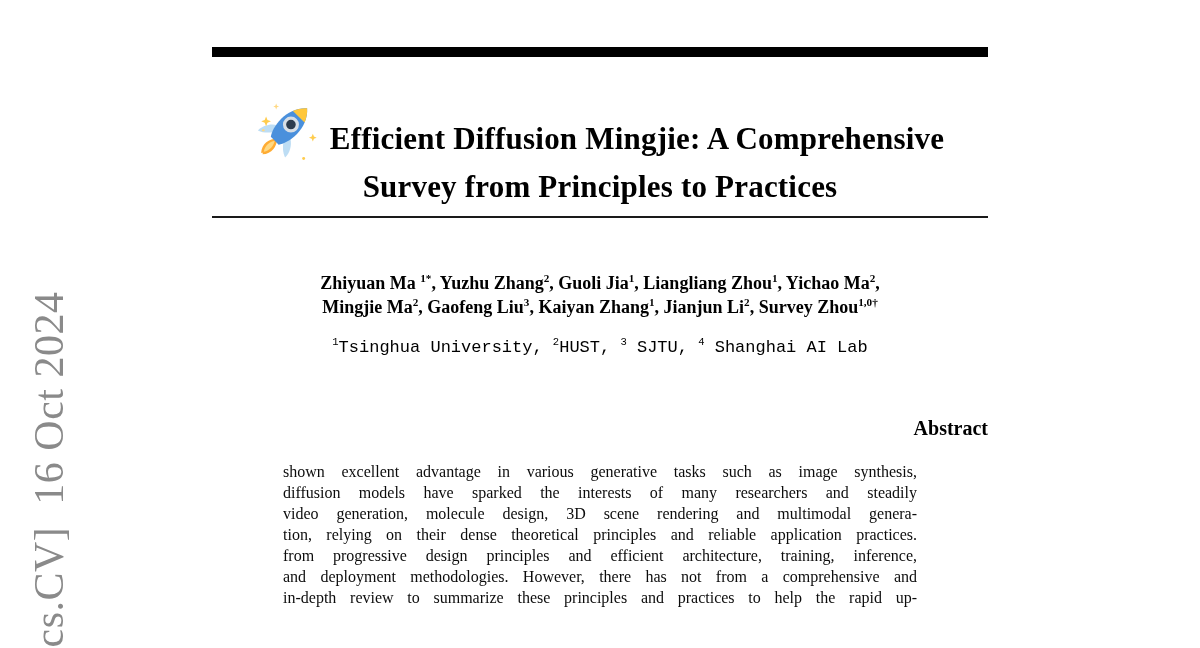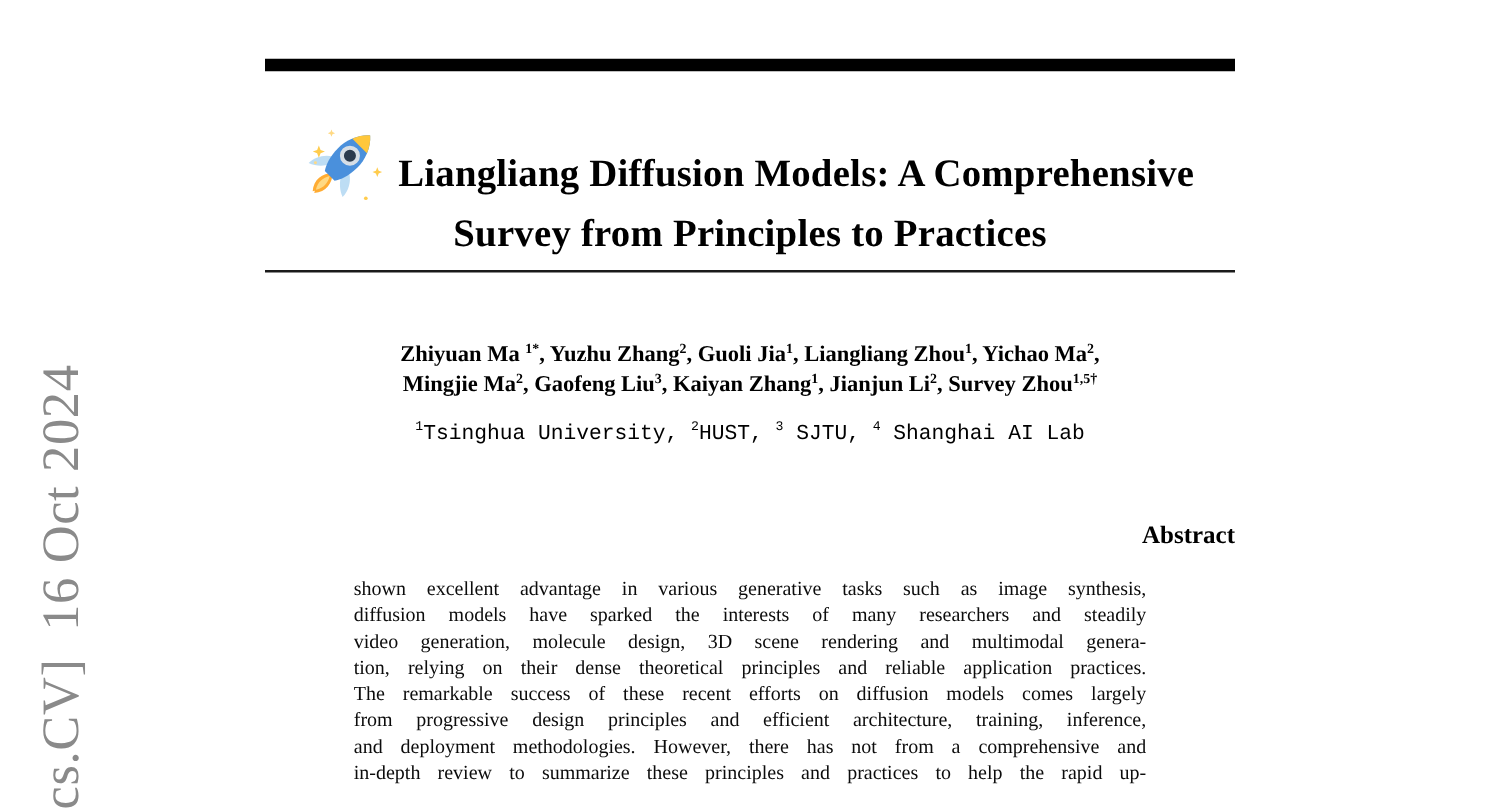--- a/index.html
+++ b/index.html
@@ -127,55 +127,54 @@
             <path d="M46 38 C53 42 57 50 57 57 C51 55 46 50 43 45 Z" fill="#BDDDF4"></path>
             <path d="M36 2 C44 9 48 20 48 30 C48 40 45 48 42 52 L30 52 C27 48 24 40 24 30 C24 20 28 9 36 2 Z" fill="#4A90DC"></path>
             <path d="M36 2 C40 5.5 43 10 45 15 L27 15 C29 10 32 5.5 36 2 Z" fill="#FFC73B"></path>
             <circle cx="36" cy="27" r="7" fill="#2B3B4E" stroke="#D6DEE6" stroke-width="3.5"></circle>
           </g>
           <path d="M11 19 l1.5 3.8 3.8 1.5 -3.8 1.5 -1.5 3.8 -1.5 -3.8 -3.8 -1.5 3.8 -1.5 Z" fill="#FFCC4D"></path>
           <path d="M62 38 l1.2 3 3 1.2 -3 1.2 -1.2 3 -1.2 -3 -3 -1.2 3 -1.2 Z" fill="#FFCC4D"></path>
           <path d="M22 5 l0.9 2.3 2.3 0.9 -2.3 0.9 -0.9 2.3 -0.9 -2.3 -2.3 -0.9 2.3 -0.9 Z" fill="#FFD983"></path>
           <circle cx="52" cy="65" r="1.6" fill="#FFCC4D"></circle>
           <circle cx="8" cy="34" r="1.3" fill="#FFD983"></circle>
-        </svg><span>Liangliang Diffusion Models: A Comprehensive</span>
+        </svg><span>Efficient Diffusion Mingjie: A Comprehensive</span>
       </div>
       <div>Survey from Principles to Practices</div>
     </div>
 
     <div class="rule-thin"></div>
 
     <div class="authors">
       <div>
         <span>Zhiyuan Ma </span><sup>1*</sup><span>, </span>
         <span>Yuzhu Zhang</span><sup>2</sup><span>, </span>
         <span>Guoli Jia</span><sup>1</sup><span>, </span>
         <span>Liangliang Zhou</span><sup>1</sup><span>, </span>
         <span>Yichao Ma</span><sup>2</sup><span>,</span>
       </div>
       <div>
         <span>Mingjie Ma</span><sup>2</sup><span>, </span>
         <span>Gaofeng Liu</span><sup>3</sup><span>, </span>
         <span>Kaiyan Zhang</span><sup>1</sup><span>, </span>
         <span>Jianjun Li</span><sup>2</sup><span>, </span>
-        <span>Survey Zhou</span><sup>1,5†</sup><span></span>
+        <span>Survey Zhou</span><sup>1,0†</sup><span></span>
       </div>
     </div>
 
     <div class="affil">
       <sup>1</sup><span>Tsinghua University, </span><sup>2</sup><span>HUST, </span><sup>3</sup><span> SJTU, </span><sup>4</sup><span> Shanghai AI Lab</span>
     </div>
 
     <div class="abs-head">Abstract</div>
 
     <div class="abs-body">
       <div class="abs-line">shown excellent advantage in various generative tasks such as image synthesis,</div>
       <div class="abs-line">diffusion models have sparked the interests of many researchers and steadily</div>
       <div class="abs-line">video generation, molecule design, 3D scene rendering and multimodal genera-</div>
       <div class="abs-line">tion, relying on their dense theoretical principles and reliable application practices.</div>
-      <div class="abs-line">The remarkable success of these recent efforts on diffusion models comes largely</div>
       <div class="abs-line">from progressive design principles and efficient architecture, training, inference,</div>
       <div class="abs-line">and deployment methodologies. However, there has not from a comprehensive and</div>
       <div class="abs-line">in-depth review to summarize these principles and practices to help the rapid up-</div>
     </div>
 
   </div>
 </div>
 
 </body></html>

